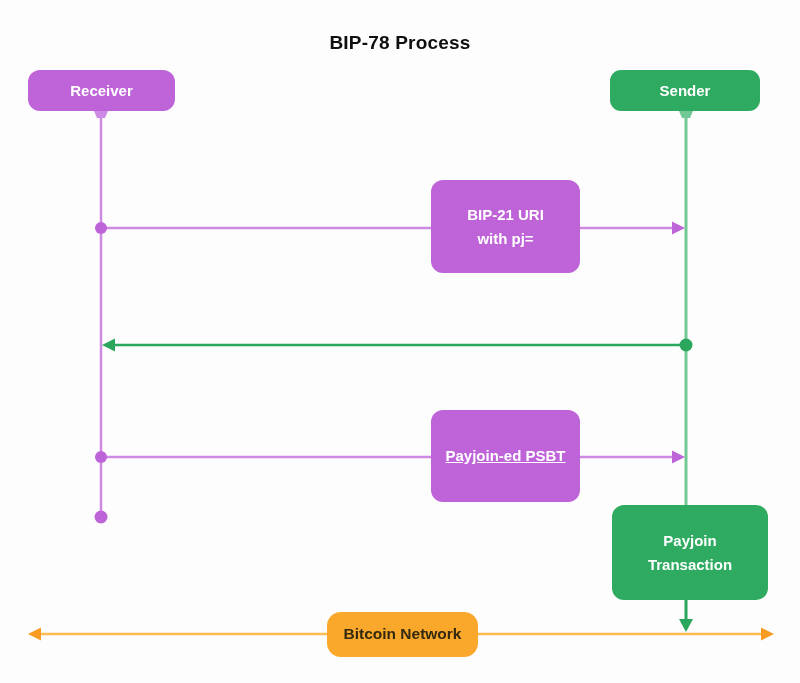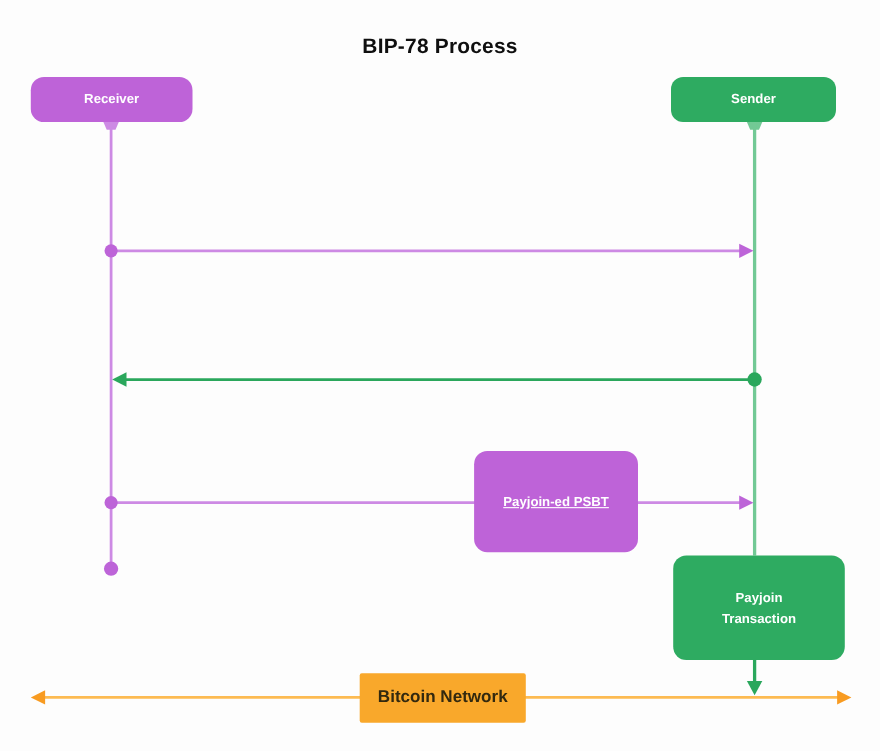--- a/index.html
+++ b/index.html
@@ -21,25 +21,25 @@
   .diagram-svg{position:absolute;left:0;top:0;}
   .title{
     position:absolute;left:0;right:0;top:32px;text-align:center;
     font-size:19px;font-weight:700;color:var(--title-color);
     letter-spacing:.2px;
   }
   .node{
     position:absolute;display:flex;flex-direction:column;
     align-items:center;justify-content:center;
     border-radius:12px;color:var(--text-on-color);
-    font-size:12px;font-weight:600;line-height:1.55;text-align:center;
+    font-size:15px;font-weight:600;line-height:1.55;text-align:center;
   }
   .node.purple{background:var(--purple);}
   .node.green{background:var(--green);}
-  .node.orange{background:var(--orange);color:var(--bitcoin-text);font-weight:700;font-size:15.5px;border-radius:2px;}
+  .node.orange{background:var(--orange);color:var(--bitcoin-text);font-weight:700;font-size:15.5px;border-radius:14px;}
   .n-receiver{left:28px;top:70px;width:147px;height:41px;}
   .n-sender{left:610px;top:70px;width:150px;height:41px;border-radius:11px;}
   .n-bip21{left:431px;top:180px;width:149px;height:93px;}
   .n-original{left:176px;top:297px;width:151px;height:93px;}
   .n-payjoined{left:431px;top:410px;width:149px;height:92px;text-decoration:underline;}
   .n-payjointx{left:612px;top:505px;width:156px;height:95px;}
   .n-bitcoin{left:327px;top:612px;width:151px;height:45px;}
 </style>
 </head>
 <body>
@@ -78,20 +78,24 @@
   <div class="title">BIP-78 Process</div>
 
   <div class="node purple n-receiver">
     <span>Receiver</span>
   </div>
 
   <div class="node green n-sender">
     <span>Sender</span>
   </div>
 
+  <div class="node purple n-bip21">
+    <span>BIP-21 URI</span>
+    <span>with pj=</span>
+  </div>
 
 
   <div class="node purple n-payjoined">
     <span>Payjoin-ed PSBT</span>
   </div>
 
   <div class="node green n-payjointx">
     <span>Payjoin</span>
     <span>Transaction</span>
   </div>

